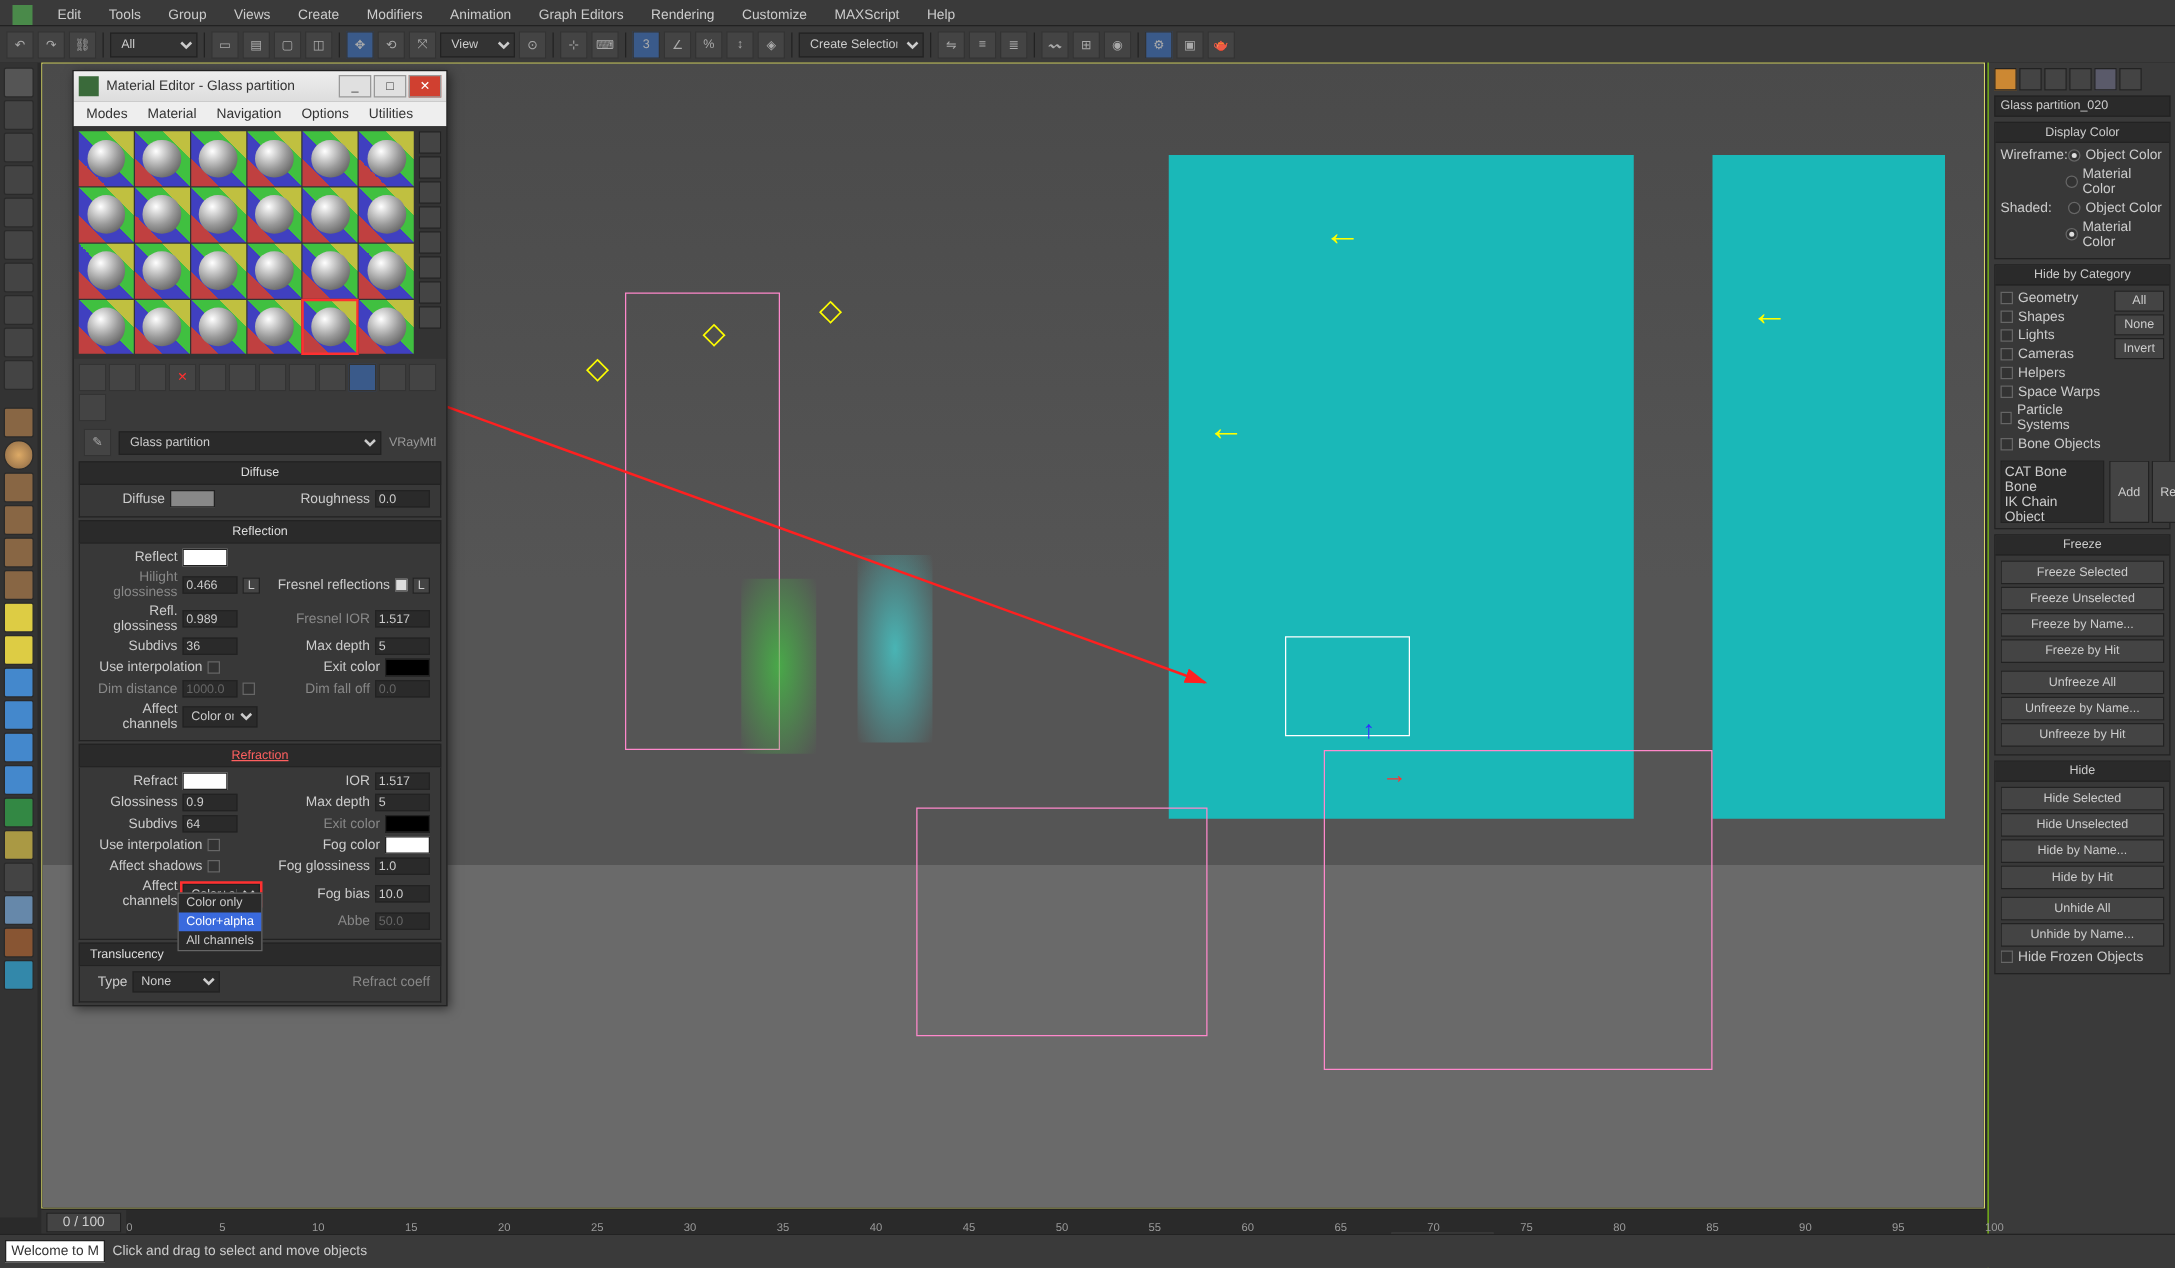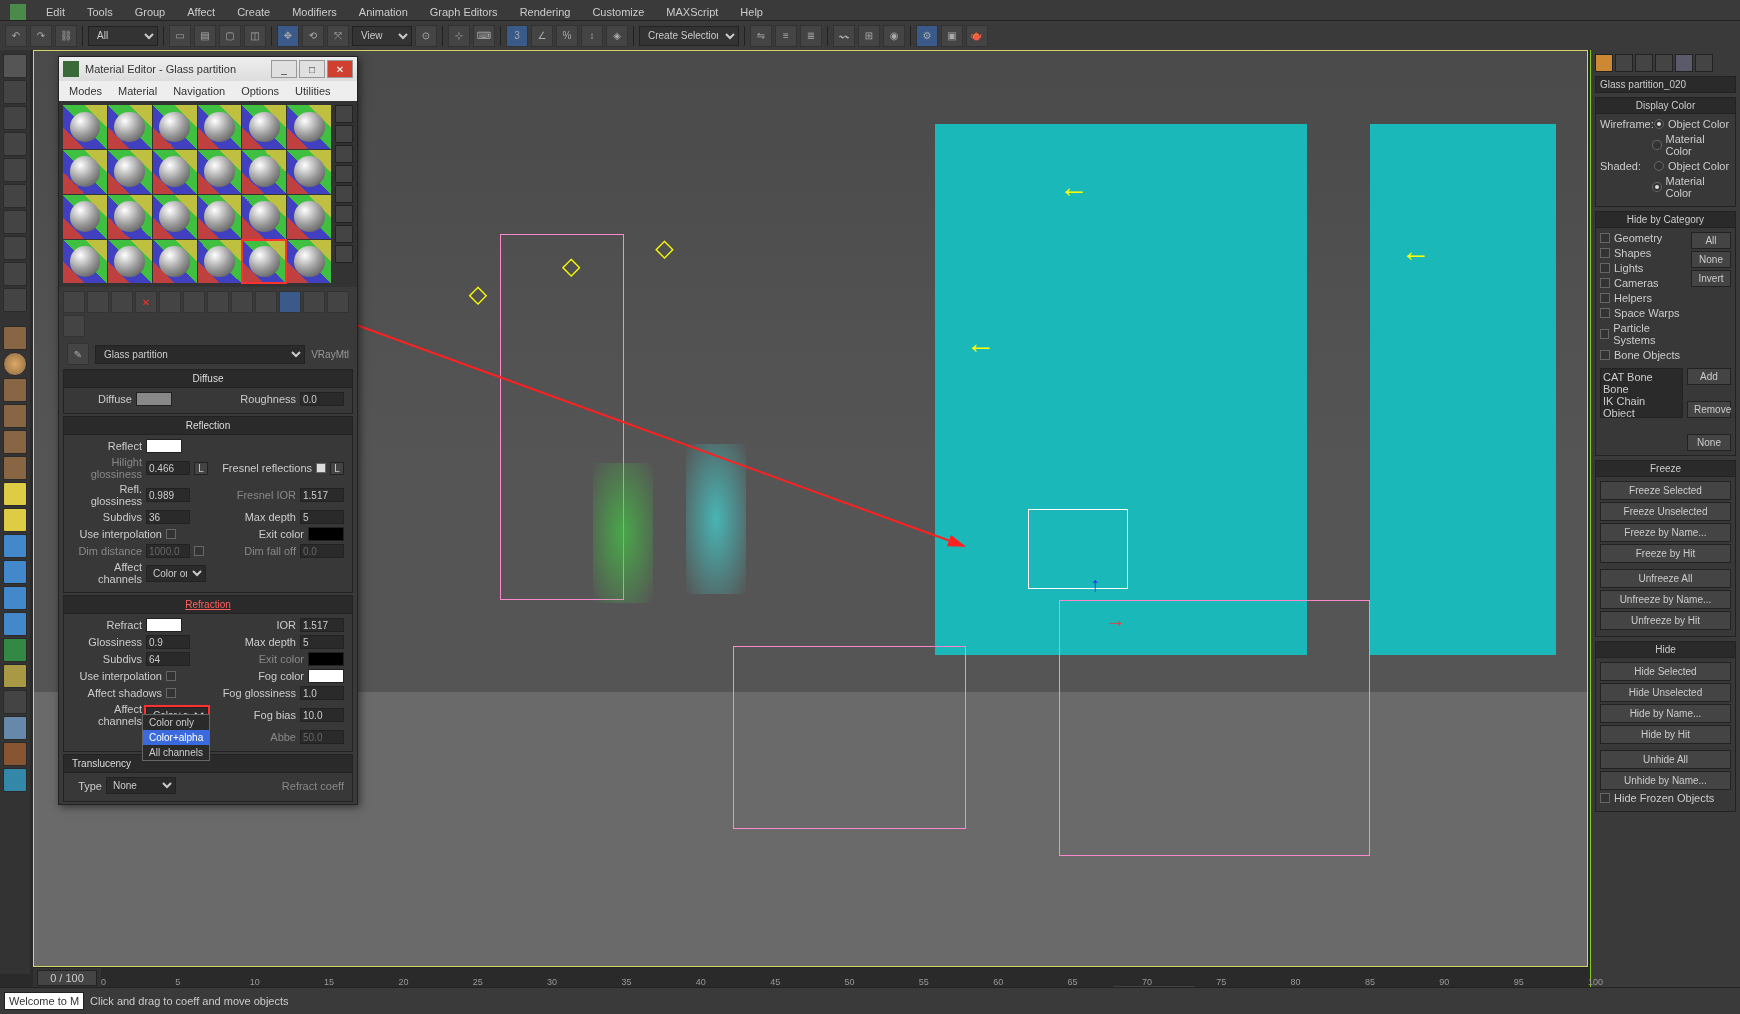--- a/index.html
+++ b/index.html
@@ -93,21 +93,21 @@
 .nav-btn { width: 22px; height: 22px; background: #444; border: 1px solid #222; cursor: pointer; }
 </style>
 </head>
 <body>
 
 <div class="main-menu">
   <div class="app-icon"></div>
   <span>Edit</span>
   <span>Tools</span>
   <span>Group</span>
-  <span>Affect</span>
+  <span>Views</span>
   <span>Create</span>
   <span>Modifiers</span>
   <span>Animation</span>
   <span>Graph Editors</span>
   <span>Rendering</span>
   <span>Customize</span>
   <span>MAXScript</span>
   <span>Help</span>
 </div>
 
@@ -299,21 +299,21 @@
         <button class="rp-sm-btn">Invert</button>
       </div>
     </div>
     <div style="display:flex;gap:4px;margin-top:4px">
       <div class="rp-list" style="flex:1">
         <div>CAT Bone</div>
         <div>Bone</div>
         <div>IK Chain Object</div>
 
       </div>
-      <div style="width:44px;display:flex;flex-direction:column;gap:16px">
+      <div style="width:44px;display:flex;flex-direction:row;gap:2px">
         <button class="rp-sm-btn">Add</button>
         <button class="rp-sm-btn">Remove</button>
         <button class="rp-sm-btn">None</button>
       </div>
     </div>
   </div>
 
   <div class="rp-section">
     <div class="rp-section-title">Freeze</div>
     <button class="rp-btn">Freeze Selected</button>
@@ -592,14 +592,14 @@
     <span>14433.439</span>
   <span class="coord-label">Y:</span>
     <span>7173.848m</span>
   <span class="coord-label">Z:</span>
     <span>753.89mm</span>
   <span>Grid = 100.0mm</span>
 </div>
 
 <div class="status-bar">
   <input class="status-input" value="Welcome to M" style="">
-  <span>Click and drag to coeff and move objects</span>
+  <span>Click and drag to select and move objects</span>
 </div>
 
 </body></html>

